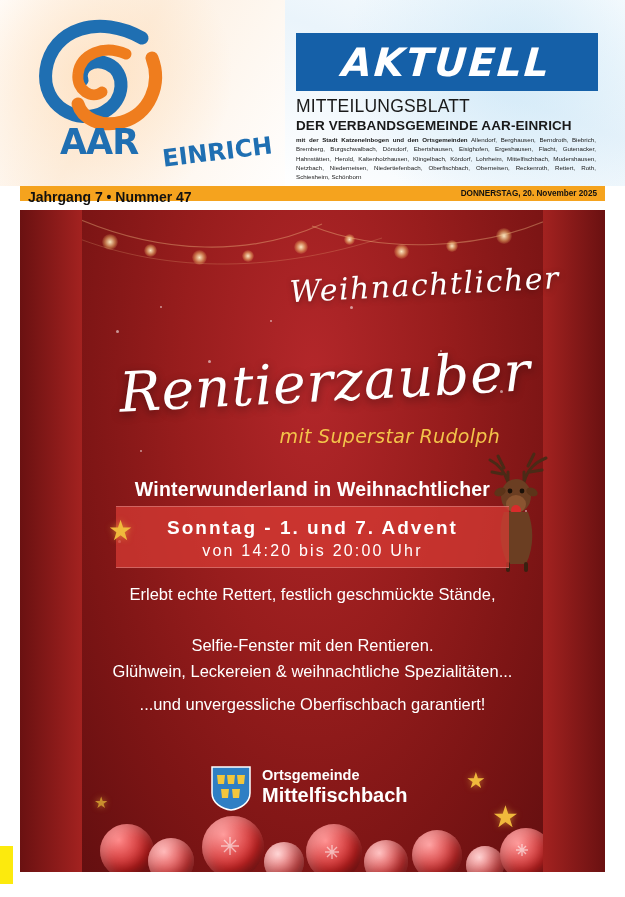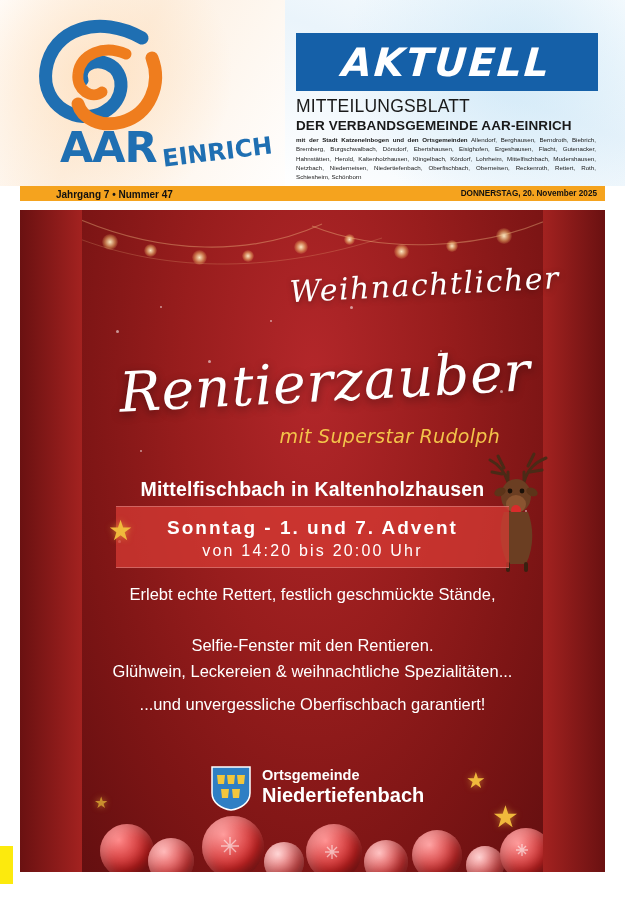--- a/index.html
+++ b/index.html
@@ -54,21 +54,21 @@
   }
   .logo-spiral {
     position: absolute;
     left: 0; top: 0;
     width: 150px; height: 120px;
   }
   .logo-aar {
     position: absolute;
     left: 30px; top: 104px;
     font-family: "DejaVu Sans", sans-serif;
-    font-size: 43px;
+    font-size: 35px;
     font-weight: bold;
     color: #1f6fb2;
     letter-spacing: -1px;
   }
   .logo-einrich {
     position: absolute;
     left: 132px; top: 120px;
     font-family: "DejaVu Sans", sans-serif;
     font-size: 24px;
     font-weight: bold;
@@ -125,24 +125,23 @@
   
   .info-strip {
     position: absolute;
     left: 20px; top: 186px;
     width: 585px; height: 15px;
     background: #f5a31e;
   }
   .info-left {
     position: absolute;
     left: 8px; top: 3px;
-    font-size: 10px;
+    font-size: 14px;
     font-weight: bold;
     color: #111;
-    margin-left: 28px;
   }
   .info-right {
     position: absolute;
     right: 8px; top: 3px;
     font-size: 8.2px;
     font-weight: bold;
     color: #111;
   }
 
   
@@ -424,21 +423,21 @@
       <ellipse cx="38" cy="62" rx="10" ry="9" fill="#8a5430"></ellipse>
       <circle cx="38" cy="68" r="5" fill="#d92b2b"></circle>
       <circle cx="32" cy="49" r="2.4" fill="#1a1008"></circle>
       <circle cx="44" cy="49" r="2.4" fill="#1a1008"></circle>
       <ellipse cx="22" cy="50" rx="6" ry="4" fill="#5c3419" transform="rotate(-25 22 50)"></ellipse>
       <ellipse cx="54" cy="50" rx="6" ry="4" fill="#5c3419" transform="rotate(25 54 50)"></ellipse>
       <path d="M26 70 C 20 86, 22 108, 30 122 L48 122 C 56 106, 56 86, 50 70 Z" fill="#6b3e22"></path>
       <path d="M30 122 L30 128 M48 122 L48 128" stroke="#3a2010" stroke-width="4" stroke-linecap="round"></path>
     </svg>
 
-    <div class="location-line">Mittelfischbach in Kaltenholzhausen</div>
+    <div class="location-line">Winterwunderland in Weihnachtlicher</div>
 
     <div class="date-box">
       <div class="date-line1">Sonntag - 1. und 7. Advent</div>
       <div class="date-line2">von 14:20 bis 20:00 Uhr</div>
     </div>
 
     <div class="star" style="left:88px; top:307px; font-size:28px;">★</div>
     <div class="star" style="left:446px; top:560px; font-size:22px;">★</div>
     <div class="star" style="left:472px; top:592px; font-size:30px;">★</div>
     <div class="star" style="left:74px;  top:585px; font-size:16px; color:#c98f2e;">★</div>
@@ -456,21 +455,21 @@
         <path d="M2 2 H40 V28 C40 38, 30 44, 21 45 C 12 44, 2 38, 2 28 Z" fill="#2f7fc4" stroke="#ffffff" stroke-width="1.5"></path>
         <g fill="#f2c63c">
           <path d="M7 10 h8 l-1 9 h-6 z"></path>
           <path d="M17 10 h8 l-1 9 h-6 z"></path>
           <path d="M27 10 h8 l-1 9 h-6 z"></path>
           <path d="M11 24 h8 l-1 9 h-6 z"></path>
           <path d="M22 24 h8 l-1 9 h-6 z"></path>
         </g>
       </svg>
       <div class="og-line1">Ortsgemeinde</div>
-      <div class="og-line2">Niedertiefenbach</div>
+      <div class="og-line2">Mittelfischbach</div>
     </div>
 
     <div class="baubles">
       <div class="bauble" style="left:18px;  top:30px; width:54px; height:54px; background: radial-gradient(circle at 35% 30%, #ff8585, #c31f1f 60%, #7a0f0f 100%);"></div>
       <div class="bauble" style="left:66px;  top:44px; width:46px; height:46px; background: radial-gradient(circle at 35% 30%, #ffb3b3, #d93b3b 60%, #8e1717 100%);"></div>
       <div class="bauble" style="left:120px; top:22px; width:62px; height:62px; background: radial-gradient(circle at 35% 30%, #ff9a9a, #cf2626 60%, #7d1010 100%);"></div>
       <div class="bauble" style="left:182px; top:48px; width:40px; height:40px; background: radial-gradient(circle at 35% 30%, #ffd0d0, #e05050 60%, #992020 100%);"></div>
       <div class="bauble" style="left:224px; top:30px; width:56px; height:56px; background: radial-gradient(circle at 35% 30%, #ff8f8f, #c92222 60%, #7a0e0e 100%);"></div>
       <div class="bauble" style="left:282px; top:46px; width:44px; height:44px; background: radial-gradient(circle at 35% 30%, #ffbcbc, #d33434 60%, #8a1515 100%);"></div>
       <div class="bauble" style="left:330px; top:36px; width:50px; height:50px; background: radial-gradient(circle at 35% 30%, #ff9e9e, #cc2a2a 60%, #801111 100%);"></div>

